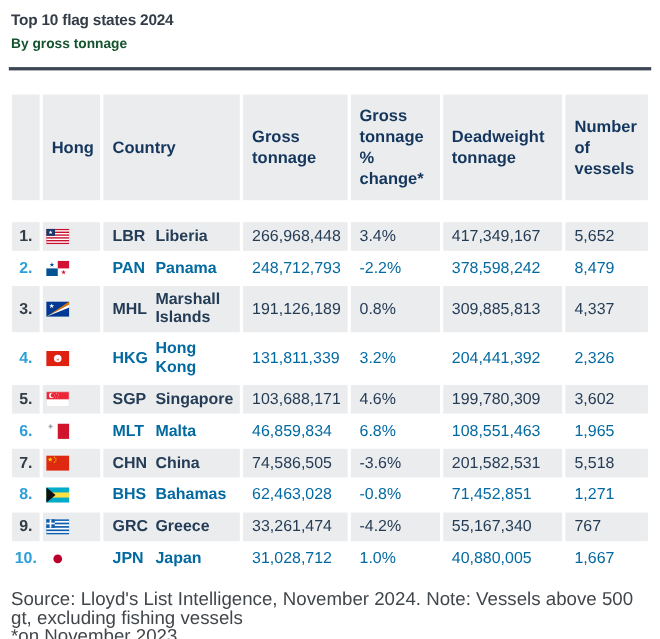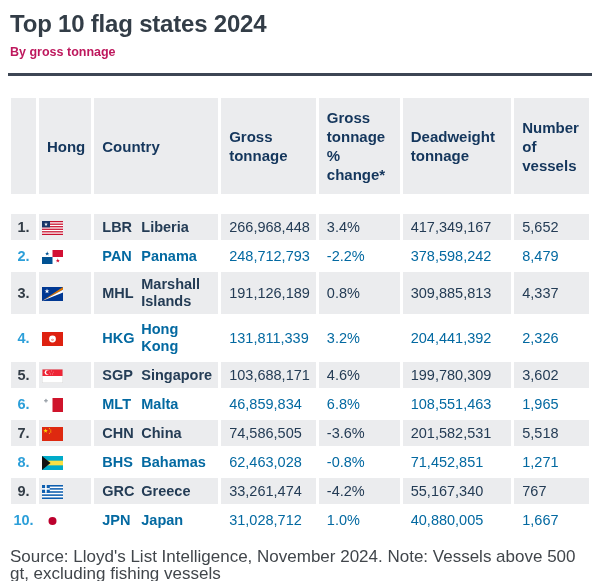--- a/index.html
+++ b/index.html
@@ -1,25 +1,25 @@
 <!DOCTYPE html>
 <html><head>
 <meta charset="utf-8">
 <style>
   * { box-sizing: border-box; margin: 0; padding: 0; }
   html, body { width: 600px; height: 581px; background: #ffffff; overflow: hidden; }
   body { font-family: "Liberation Sans", sans-serif; }
   .page { padding: 8px 8px 0 8px; }
 
   h1[data-name="page-title"] {
-    font-size: 24px; font-weight: 700; color: #333d47;
+    font-size: 14px; font-weight: 700; color: #333d47;
     letter-spacing: -0.2px; margin: 2px 0 0 2px;
   }
   .subtitle {
-    font-size: 12.5px; font-weight: 700; color: #be185d;
+    font-size: 12.5px; font-weight: 700; color: #14532d;
     margin: 7px 0 0 2px;
   }
   .divider { height: 3px; background: #3d4654; margin-top: 14px; width: 584px; }
 
   table {
     border-collapse: separate; border-spacing: 3px 3px;
     table-layout: fixed; margin-top: 19px; font-size: 14.5px;
   }
   col.c-rank    { width: 26px; }
   col.c-flag    { width: 52px; }

